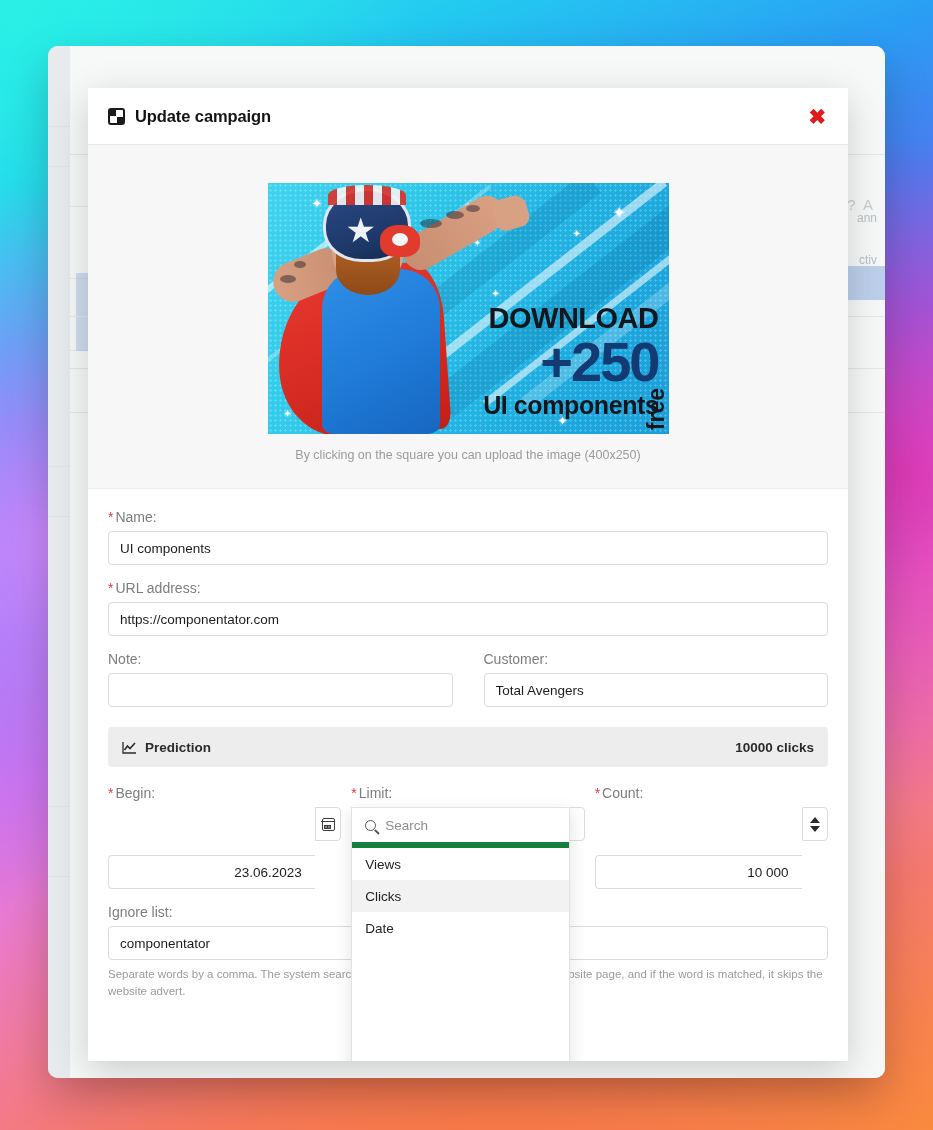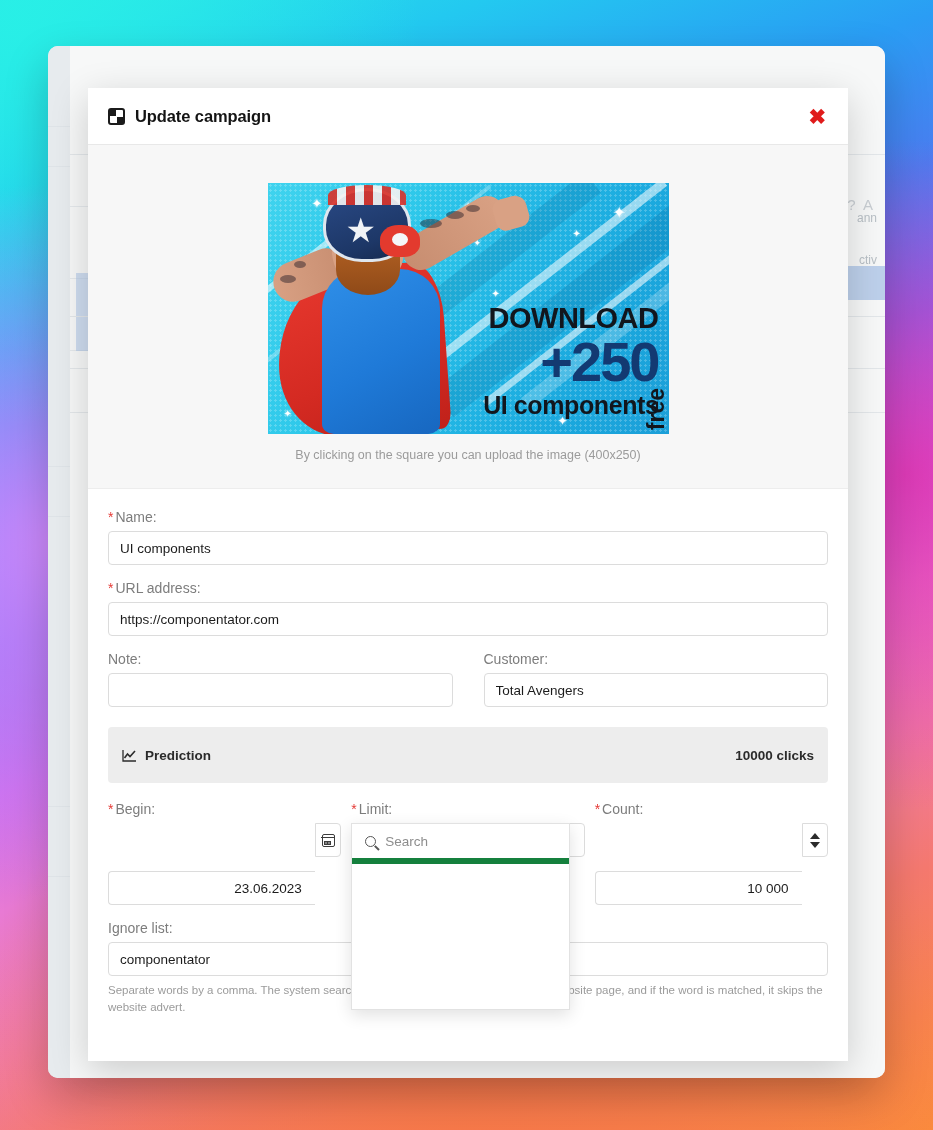--- a/index.html
+++ b/index.html
@@ -285,21 +285,21 @@
     background: #fff; padding: 0 11px;
     font-size: 13.5px; color: #1c1c1c;
     font-family: "Liberation Sans", sans-serif;
     outline: none;
   }
   .input::placeholder { color: #b6b6b6; }
   .row2 { display: flex; gap: 31px; }
   .row2 > .field { flex: 1 1 0; min-width: 0; }
 
   .prediction {
-    height: 56px;
+    height: 40px;
     background: #ededed;
     border-radius: 4px;
     display: flex; align-items: center;
     padding: 0 14px;
     margin: 5px 0 18px;
   }
   .pred-left { display: flex; align-items: center; gap: 8px; }
   .pred-title { font-size: 13.5px; font-weight: bold; color: #2b2b2b; }
   .pred-value { margin-left: auto; font-size: 13.5px; font-weight: bold; color: #2b2b2b; }
 
@@ -532,20 +532,25 @@
 
         <div class="field dd-wrap">
           <label class="flabel"><span class="req">*</span><span>Limit:</span></label>
           <input class="input" type="text" value="" style="">
 
           <div class="dropdown" style="top:22px;">
             <div class="dd-search">
               <span class="mag"></span>
               <input type="text" placeholder="Search" style="">
             </div>
+            <div class="dd-list">
+              <div class="dd-item">Views</div>
+              <div class="dd-item active">Clicks</div>
+              <div class="dd-item">Date</div>
+            </div>
             <div class="dd-filler"></div>
           </div>
         </div>
 
         <div class="field">
           <label class="flabel"><span class="req">*</span><span>Count:</span></label>
           <div class="input-group">
             <input class="input" type="text" value="10 000" style="">
             <div class="addon">
               <span class="spin">

